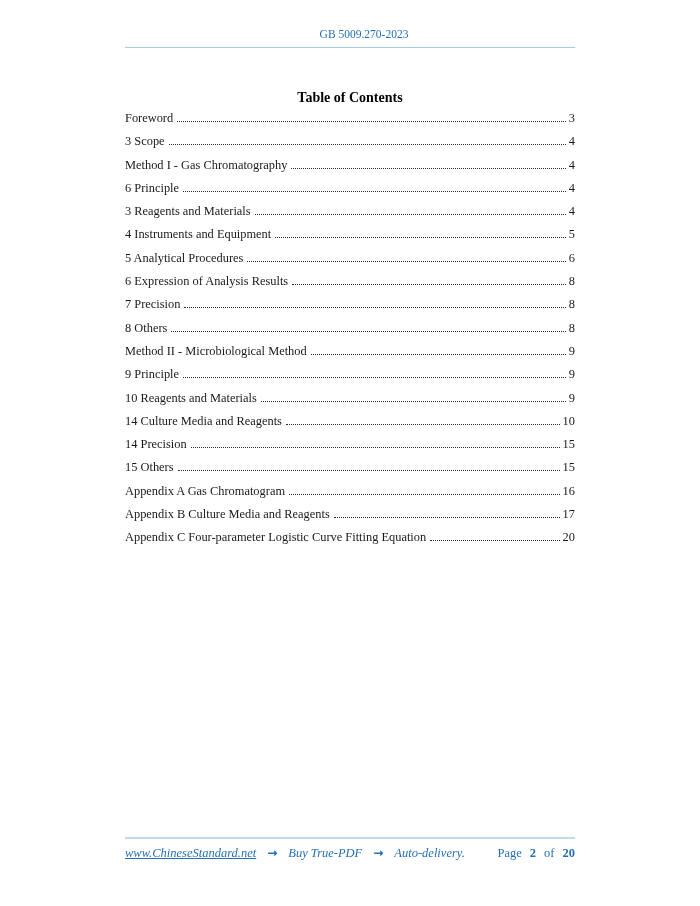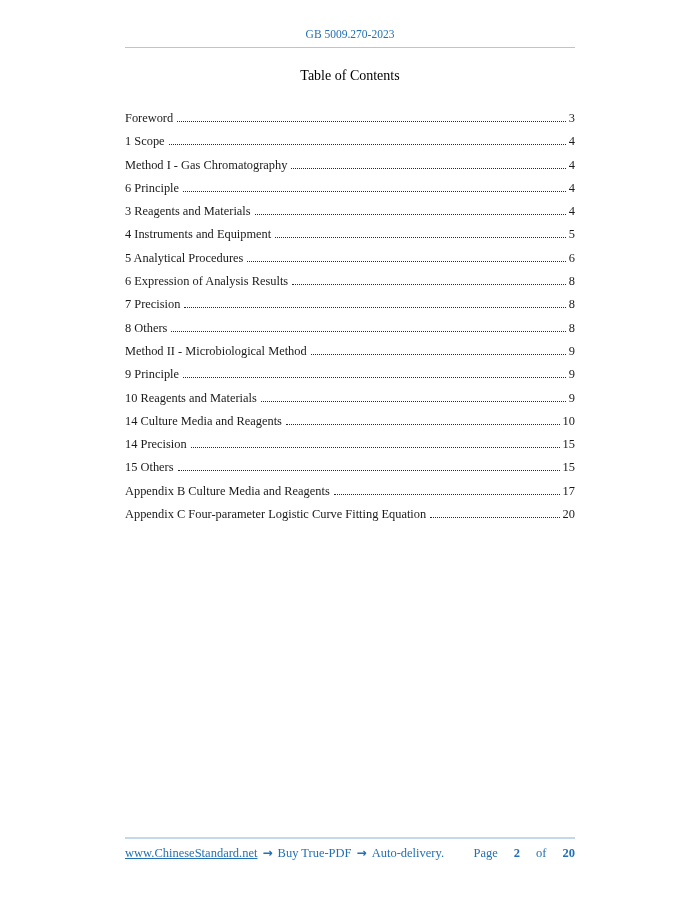--- a/index.html
+++ b/index.html
@@ -20,43 +20,43 @@
     overflow: hidden;
   }
   .page {
     position: absolute;
     inset: 0;
     background: var(--paper);
   }
   .doc-header {
     position: absolute;
     top: 27px;
-    left: 125px;
+    left: 139px;
     width: 450px;
     text-align: center;
     font-size: 11.5px;
     line-height: 14px;
     color: var(--accent);
   }
   .header-rule {
     position: absolute;
     top: 47px;
     left: 125px;
     width: 450px;
     border-top: 1.5px solid var(--rule-header);
   }
   .page-title {
     position: absolute;
-    top: 67px;
+    top: 89px;
     left: 125px;
     width: 450px;
     text-align: center;
     font-size: 14px;
     line-height: 17px;
-    font-weight: normal;
+    font-weight: bold;
     color: #000000;
   }
   .toc {
     position: absolute;
     top: 111px;
     left: 125px;
     width: 450px;
   }
   .toc-row {
     display: flex;
@@ -92,26 +92,27 @@
     width: 450px;
     display: flex;
     justify-content: space-between;
     align-items: baseline;
     font-size: 12.5px;
     color: var(--accent);
   }
   .footer-left {
     display: inline-flex;
     align-items: baseline;
-    gap: 5px;
+    gap: 11px;
+    font-style: italic;
   }
   .footer-right {
     display: inline-flex;
     align-items: baseline;
-    gap: 16px;
+    gap: 8px;
   }
   .footer-link {
     color: var(--accent);
     text-decoration: underline;
     cursor: pointer;
   }
   .arrow {
     font-family: "DejaVu Sans", sans-serif;
     font-size: 12px;
     font-weight: bold;
@@ -131,21 +132,21 @@
 
   <h1 class="page-title">Table of Contents</h1>
 
   <div class="toc">
       <div class="toc-row">
       <span class="toc-label">Foreword</span>
       <span class="toc-dots"></span>
       <span class="toc-page">3</span>
     </div>
       <div class="toc-row">
-      <span class="toc-label">1 Scope</span>
+      <span class="toc-label">3 Scope</span>
       <span class="toc-dots"></span>
       <span class="toc-page">4</span>
     </div>
       <div class="toc-row">
       <span class="toc-label">Method I - Gas Chromatography</span>
       <span class="toc-dots"></span>
       <span class="toc-page">4</span>
     </div>
       <div class="toc-row">
       <span class="toc-label">6 Principle</span>
@@ -204,20 +205,25 @@
     </div>
       <div class="toc-row">
       <span class="toc-label">14 Precision</span>
       <span class="toc-dots"></span>
       <span class="toc-page">15</span>
     </div>
       <div class="toc-row">
       <span class="toc-label">15 Others</span>
       <span class="toc-dots"></span>
       <span class="toc-page">15</span>
+    </div>
+      <div class="toc-row">
+      <span class="toc-label">Appendix A Gas Chromatogram</span>
+      <span class="toc-dots"></span>
+      <span class="toc-page">16</span>
     </div>
       <div class="toc-row">
       <span class="toc-label">Appendix B Culture Media and Reagents</span>
       <span class="toc-dots"></span>
       <span class="toc-page">17</span>
     </div>
       <div class="toc-row">
       <span class="toc-label">Appendix C Four-parameter Logistic Curve Fitting Equation</span>
       <span class="toc-dots"></span>
       <span class="toc-page">20</span>

